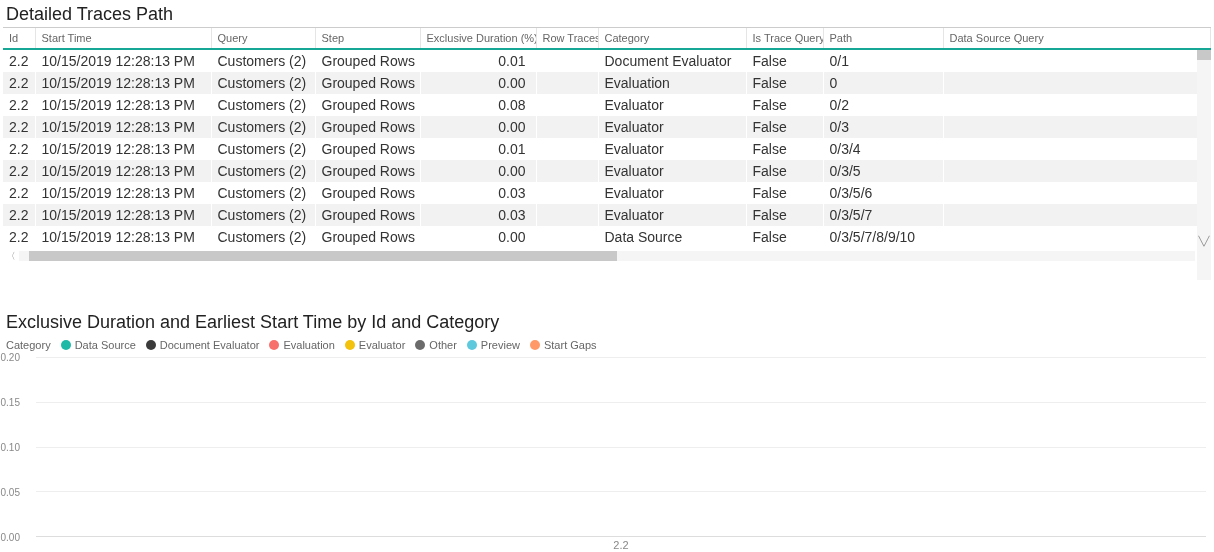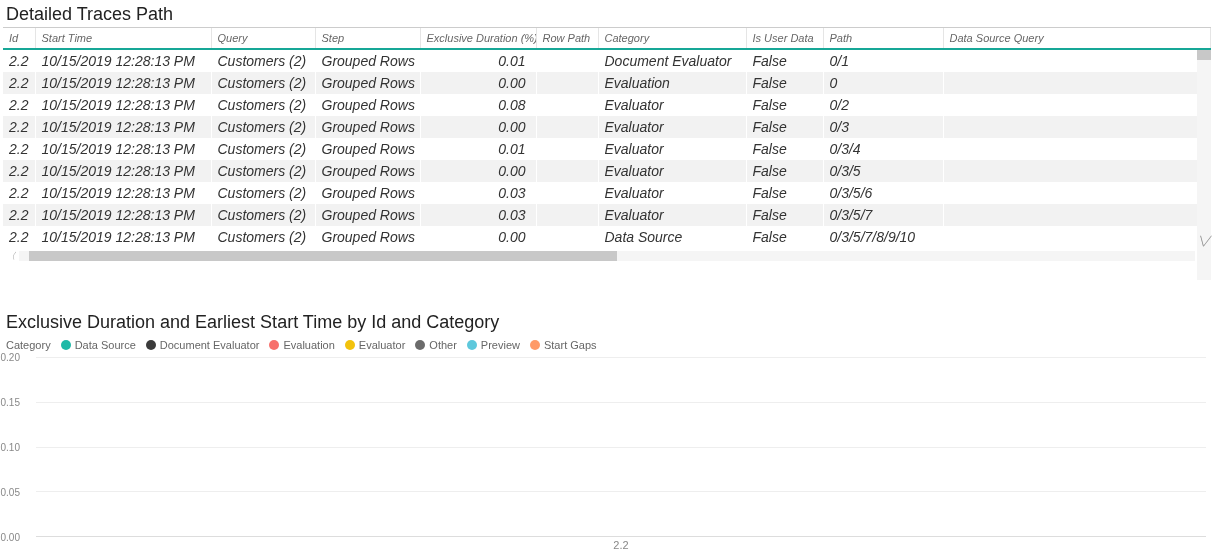--- a/index.html
+++ b/index.html
@@ -15,21 +15,20 @@
 .report-title {
   font-size: 18px;
   font-weight: 400;
   color: #222;
   padding: 4px 6px 2px 6px;
 }
 .table-container {
   position: relative;
   width: 1208px;
   margin: 0 3px;
-  font-style: italic;
 }
 .table-wrap {
   position: relative;
   border-top: 1px solid #ccc;
   width: 100%;
 }
 table { border-collapse: collapse; width: 100%; table-layout: fixed; }
 th {
   font-size: 11px;
   font-weight: 400;
@@ -116,23 +115,23 @@
           <col style="width:120px">
         <col>
       </colgroup>
       <thead>
           <tr>
         <th>Id</th>
         <th>Start Time</th>
         <th>Query</th>
         <th>Step</th>
         <th class="num">Exclusive Duration (%)</th>
-        <th>Row Path</th>
+        <th>Row Traces</th>
         <th>Category</th>
-        <th>Is User Data</th>
+        <th>Is Trace Query</th>
         <th>Path</th>
         <th>Data Source Query</th>
       </tr>
         </thead>
       <tbody id="tbody">
           <tr>
             <td>2.2</td>
             <td>10/15/2019 12:28:13 PM</td>
             <td>Customers (2)</td>
             <td>Grouped Rows</td>

